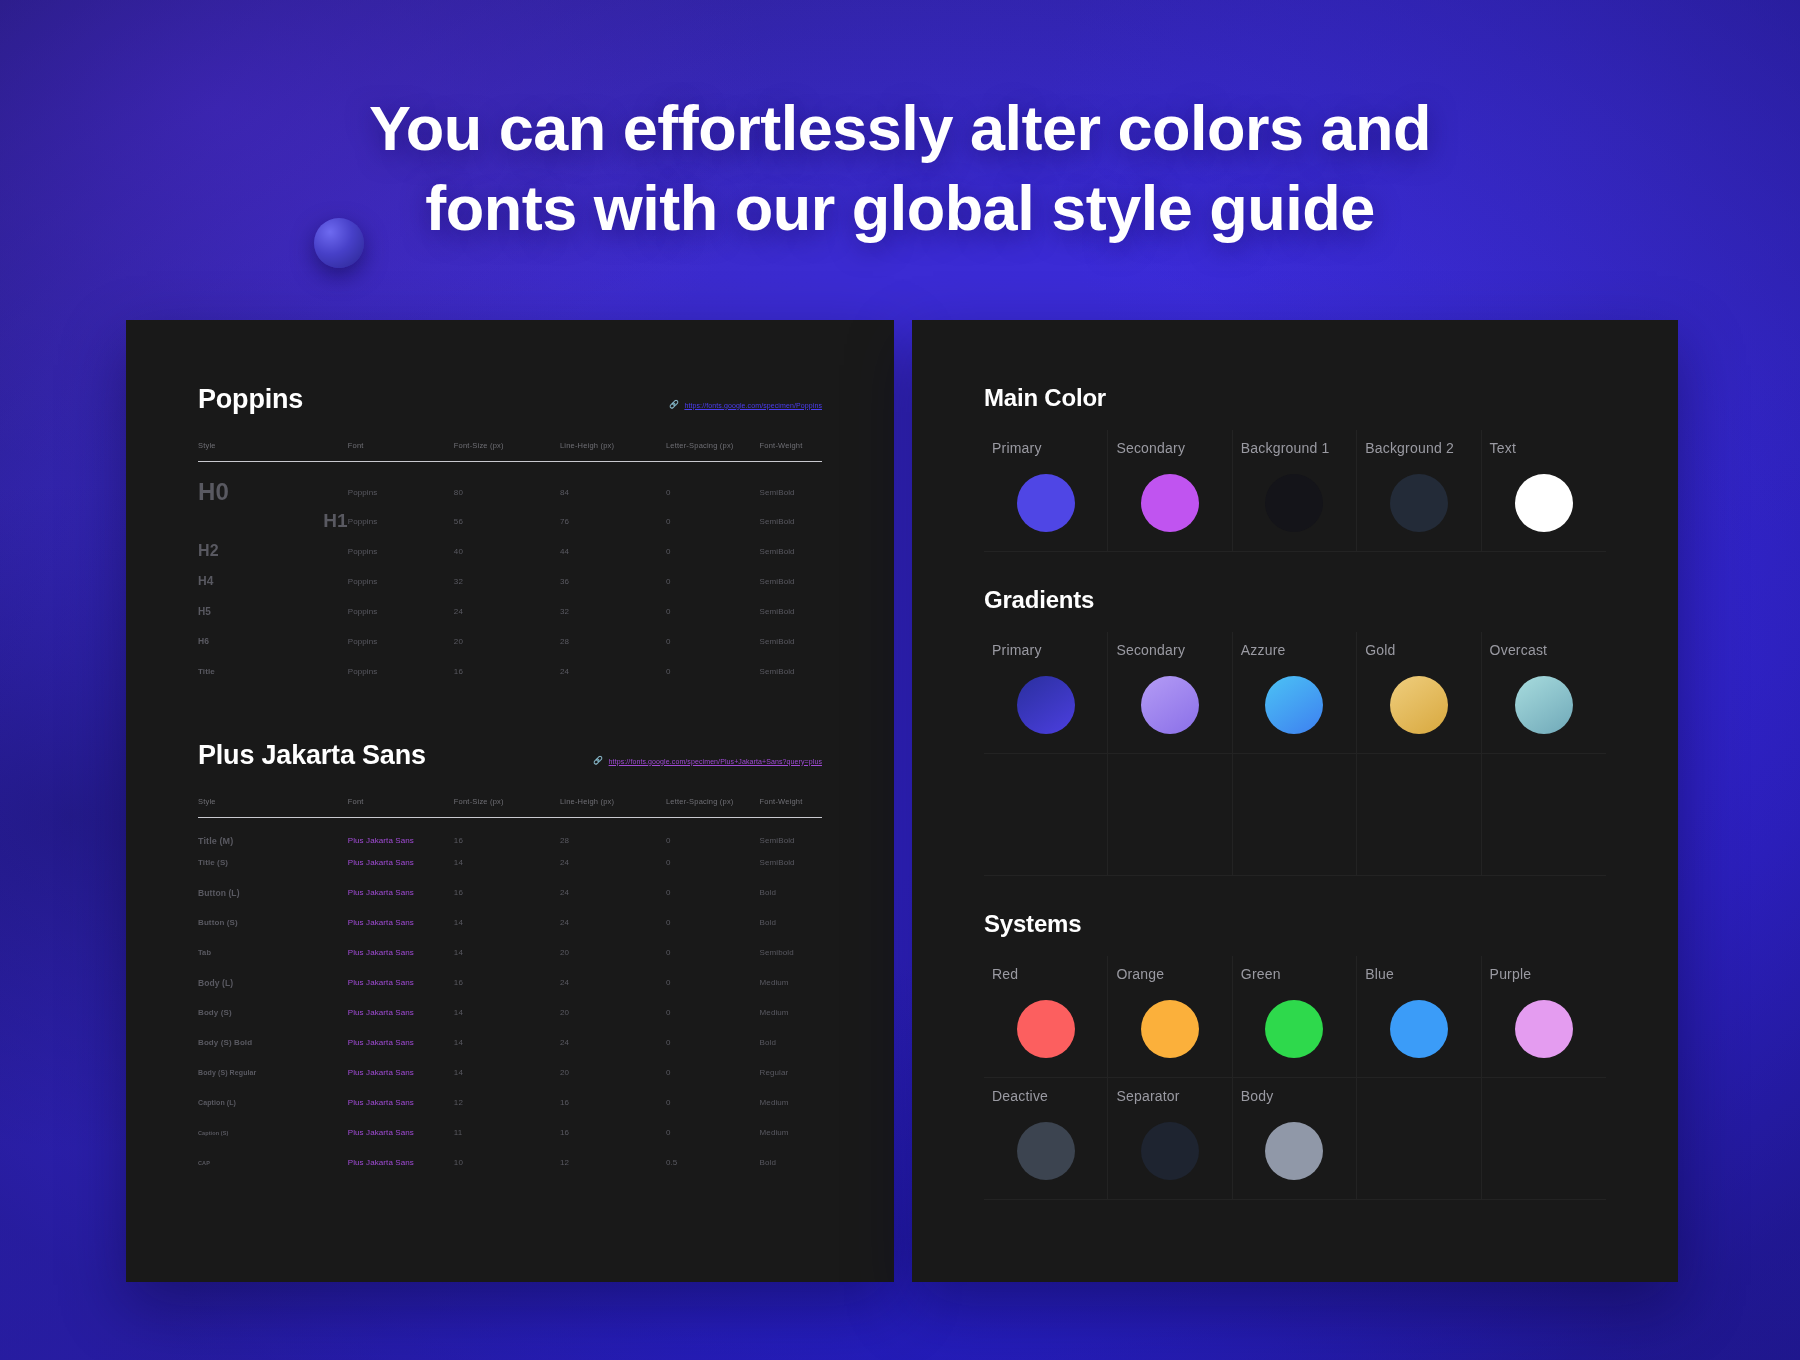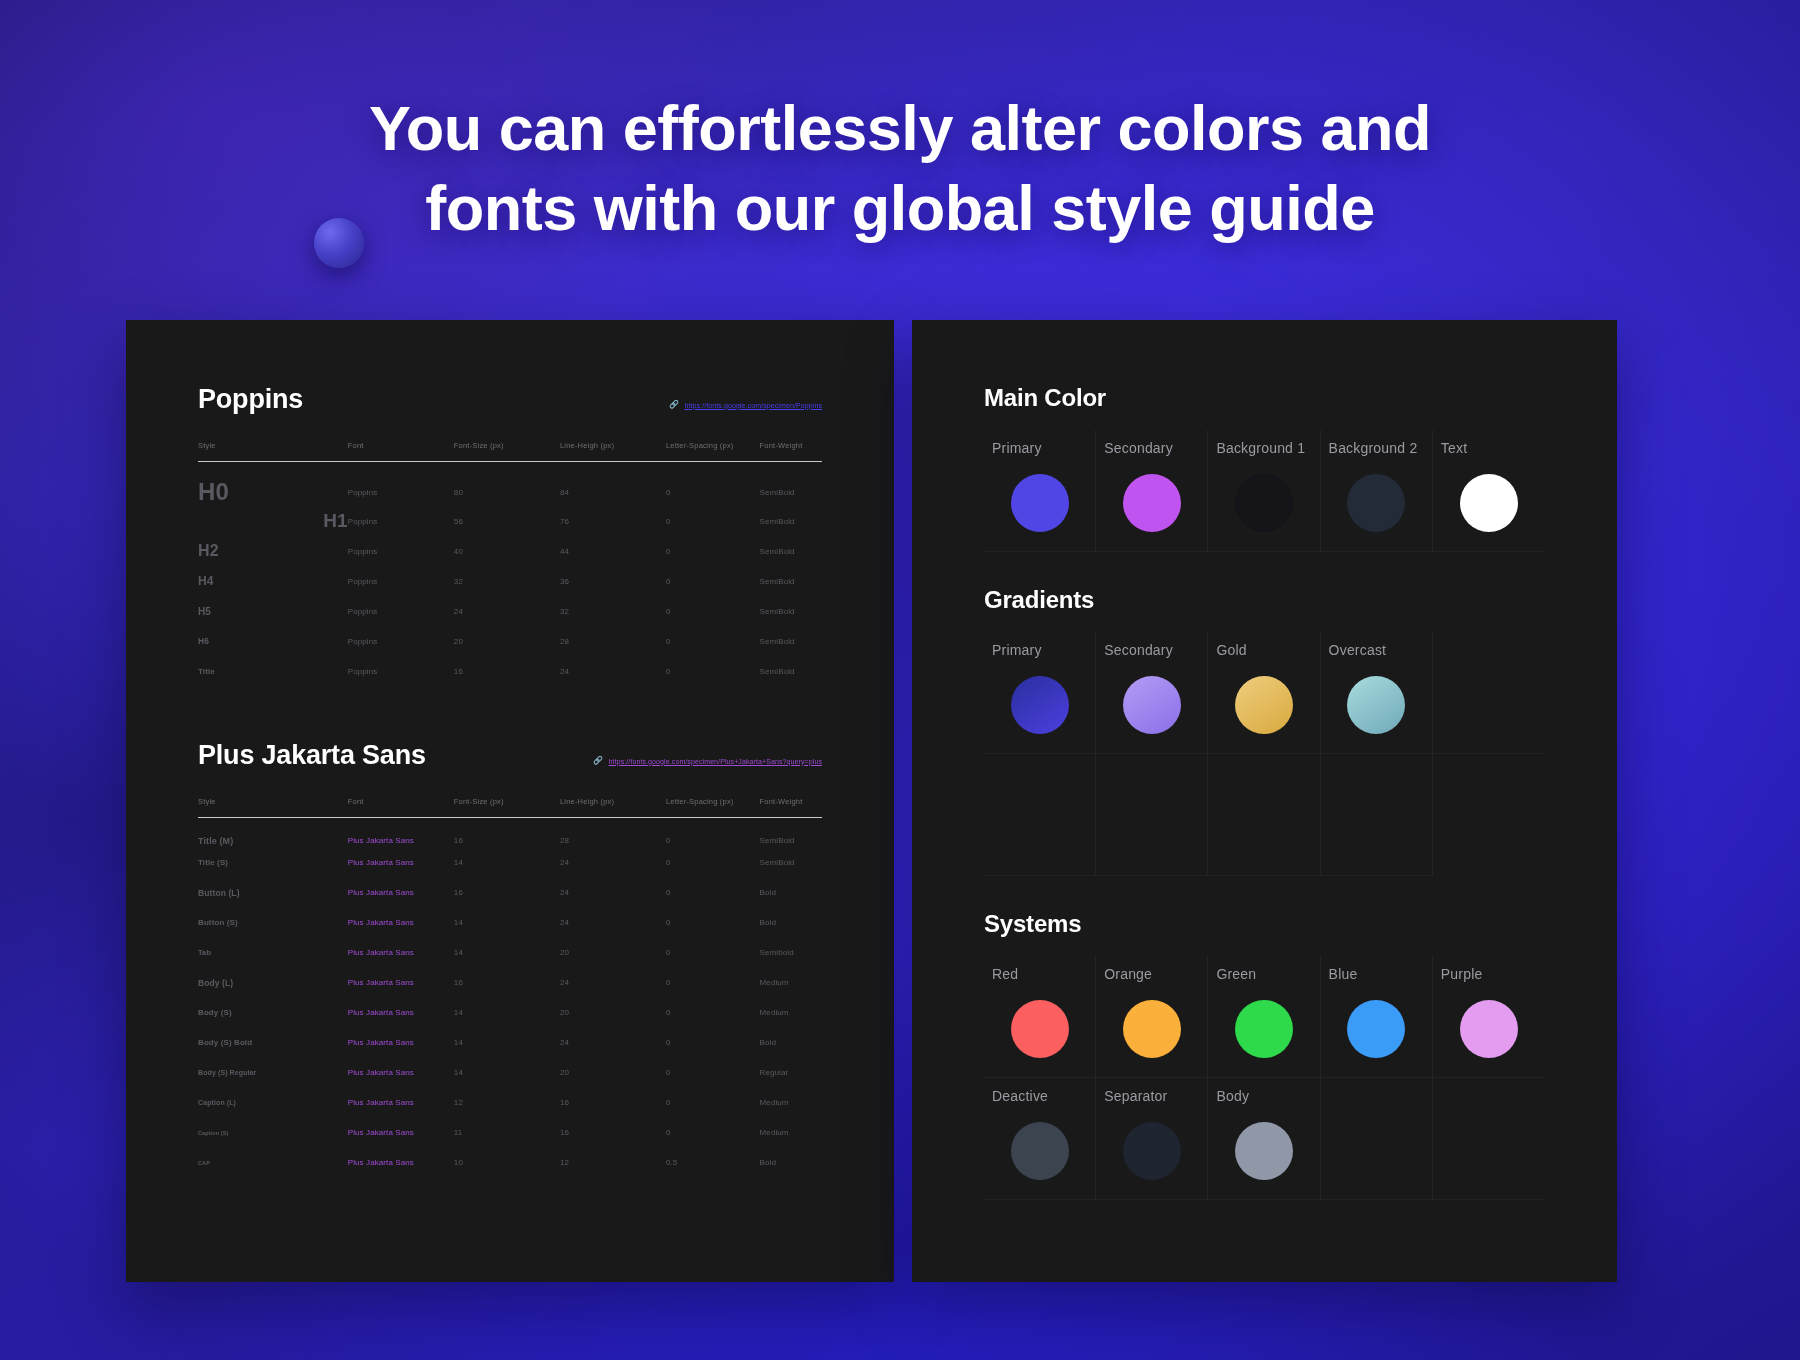--- a/index.html
+++ b/index.html
@@ -61,21 +61,21 @@
   }
 
   
   .panel {
     position: absolute;
     background: #191919;
     box-shadow: 0 24px 60px rgba(8,4,48,0.45);
     z-index: 5;
   }
   #panel-typography { left: 126px;  top: 320px; width: 768px;  height: 962px; }
-  #panel-colors     { left: 912px;  top: 320px; width: 705px;  height: 962px; }
+  #panel-colors     { left: 912px;  top: 320px; width: 766px;  height: 962px; }
 
   
   .type-inner { padding: 64px 72px 0 72px; }
 
   .font-head {
     display: flex;
     align-items: flex-end;
     justify-content: space-between;
     margin-bottom: 26px;
   }
@@ -442,20 +442,24 @@
         <div class="swatch-grid grad-rows">
           <div class="swatch-cell">
             <div class="swatch-label">Primary</div>
             <div class="swatch-dot" style="background: linear-gradient(145deg, rgb(42, 47, 158) 0%, rgb(76, 63, 224) 100%);"></div>
           </div>
           <div class="swatch-cell">
             <div class="swatch-label">Secondary</div>
             <div class="swatch-dot" style="background: linear-gradient(145deg, rgb(180, 156, 245) 0%, rgb(138, 111, 232) 100%);"></div>
           </div>
           <div class="swatch-cell">
+            <div class="swatch-label">Azzure</div>
+            <div class="swatch-dot" style="background: linear-gradient(145deg, rgb(76, 195, 245) 0%, rgb(61, 127, 240) 100%);"></div>
+          </div>
+          <div class="swatch-cell">
             <div class="swatch-label">Gold</div>
             <div class="swatch-dot" style="background: linear-gradient(145deg, rgb(239, 206, 126) 0%, rgb(216, 168, 62) 100%);"></div>
           </div>
           <div class="swatch-cell">
             <div class="swatch-label">Overcast</div>
             <div class="swatch-dot" style="background: linear-gradient(145deg, rgb(168, 220, 222) 0%, rgb(111, 168, 184) 100%);"></div>
           </div>
           <div class="swatch-cell empty"></div>
           <div class="swatch-cell empty"></div>
           <div class="swatch-cell empty"></div>

